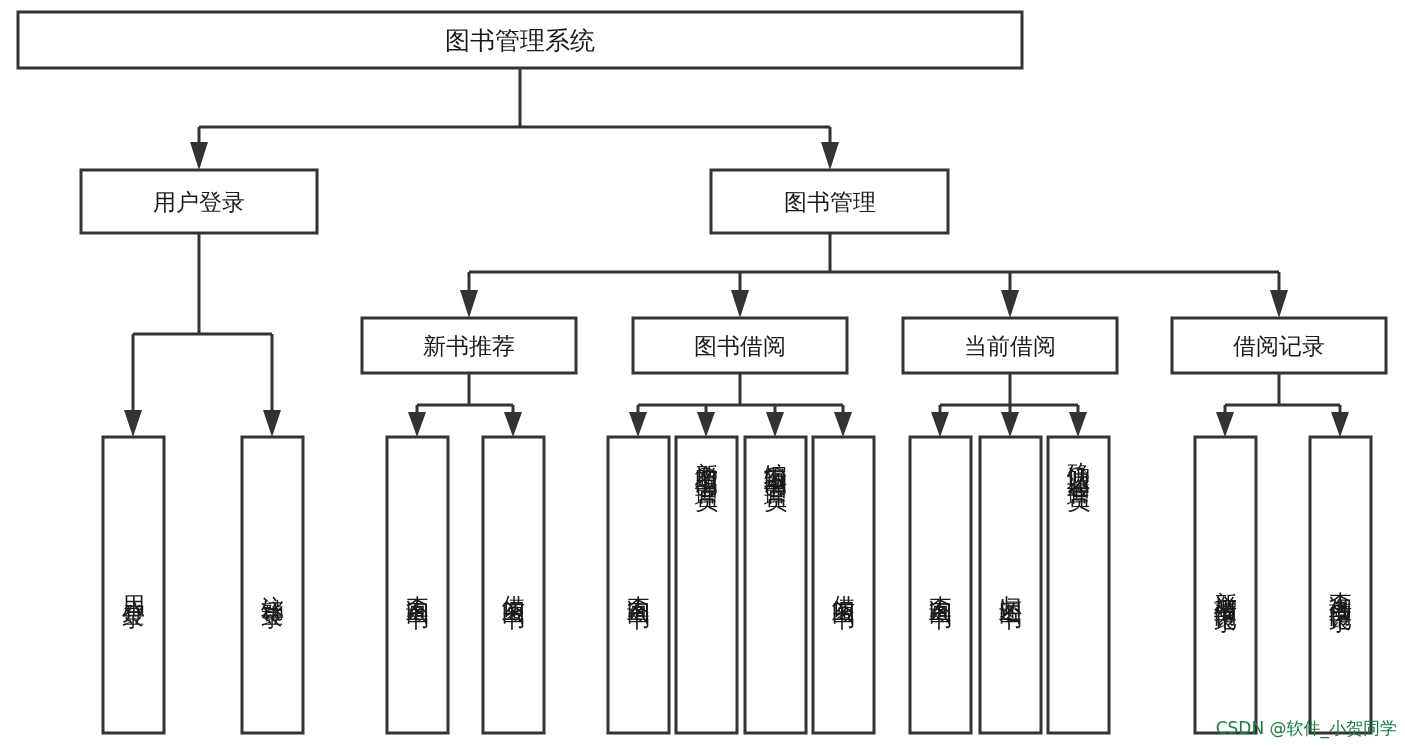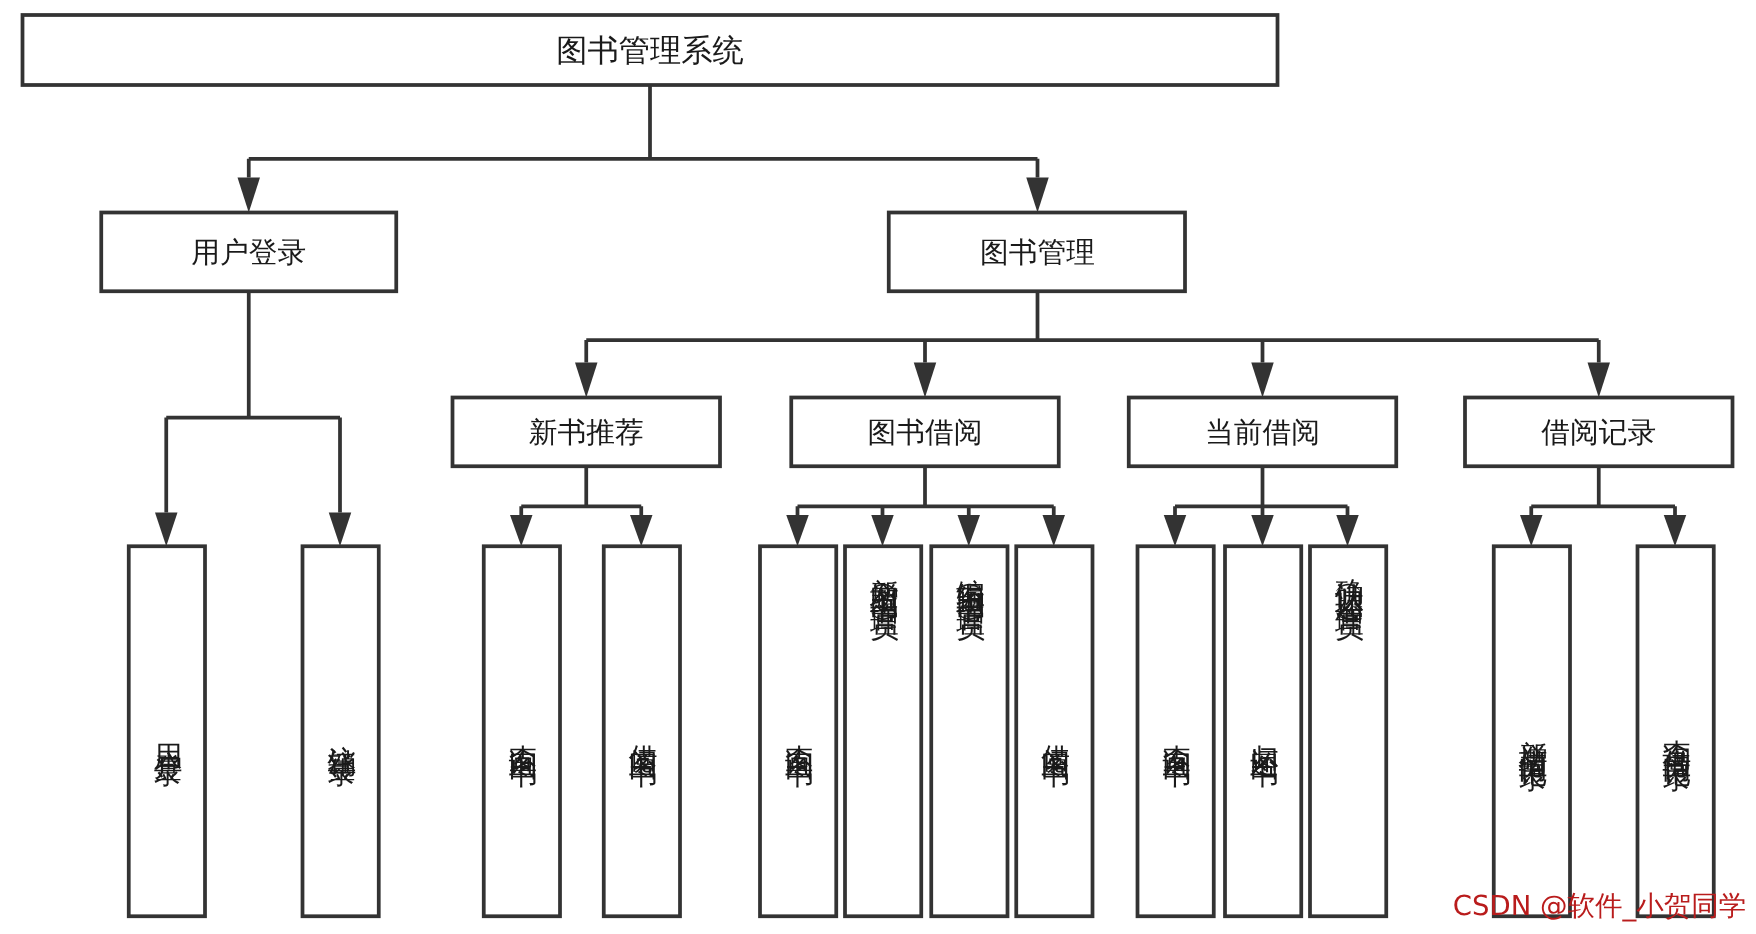--- a/index.html
+++ b/index.html
@@ -63,22 +63,22 @@
   }
   .arrow-head {
     fill: #333333;
     stroke: none;
   }
   .watermark {
     position: absolute;
     right: 8px;
     bottom: 6px;
     font-family: "DejaVu Sans", "Liberation Sans", sans-serif;
-    font-size: 22px;
-    color: #b91c1c;
+    font-size: 17px;
+    color: #15803d;
     white-space: nowrap;
     pointer-events: none;
     margin-top: 32px;
   }
 </style>
 </head>
 <body>
 
 <div id="diagram-root">
 

